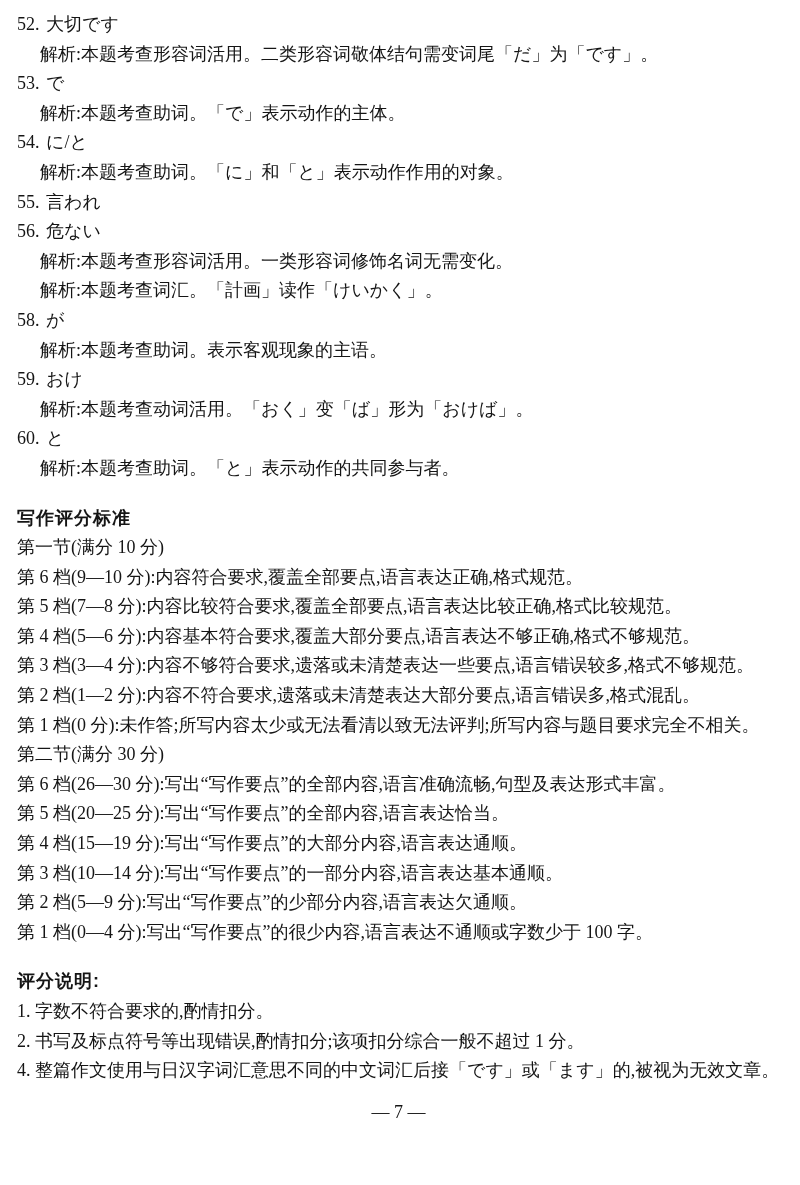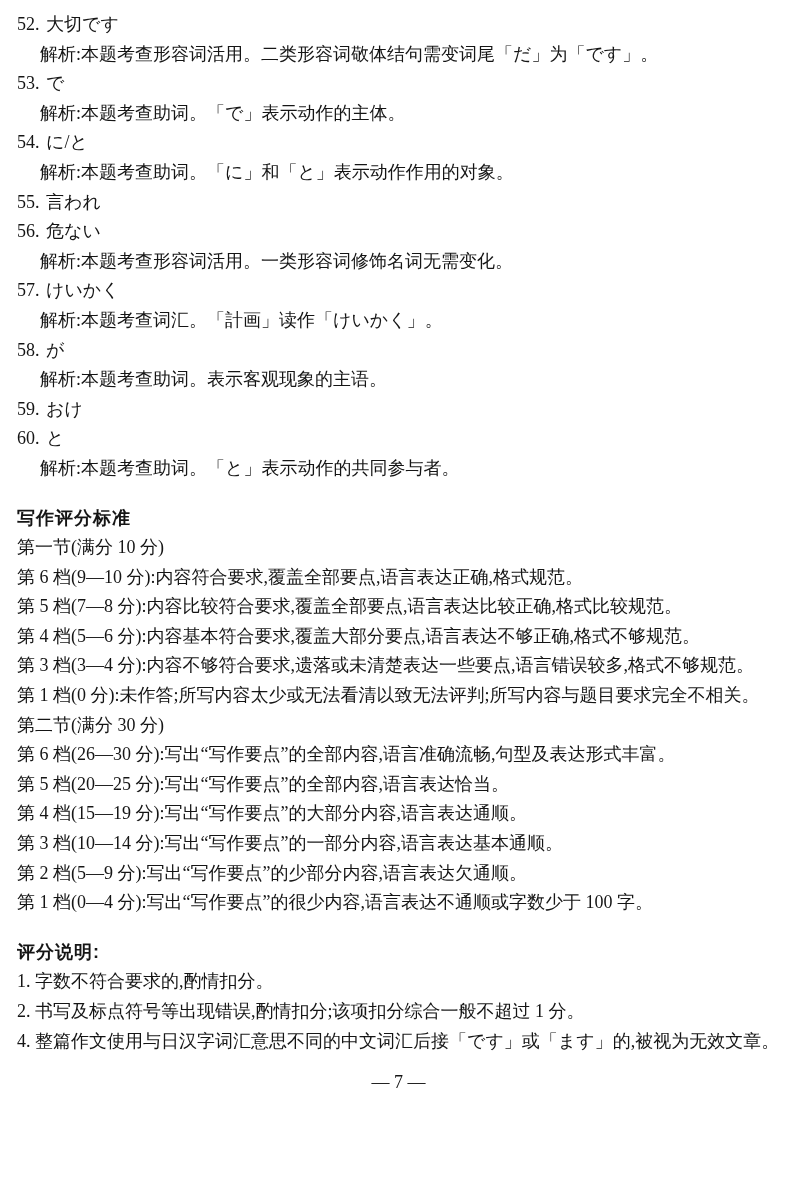--- a/index.html
+++ b/index.html
@@ -75,46 +75,45 @@
 
   <div class="line q-line">
     <span class="q-num">55.</span><span class="q-answer">言われ</span>
   </div>
 
   <div class="line q-line">
     <span class="q-num">56.</span><span class="q-answer">危ない</span>
   </div>
   <div class="line analysis">解析:本题考查形容词活用。一类形容词修饰名词无需变化。</div>
 
-  <div class="line q-line">
-    <span class="q-num">57.</span><span class="q-answer">けいかく</span>
-  </div>
   <div class="line analysis">解析:本题考查词汇。「計画」读作「けいかく」。</div>
 
   <div class="line q-line">
     <span class="q-num">58.</span><span class="q-answer">が</span>
   </div>
   <div class="line analysis">解析:本题考查助词。表示客观现象的主语。</div>
 
   <div class="line q-line">
     <span class="q-num">59.</span><span class="q-answer">おけ</span>
   </div>
+  <div class="line analysis">解析:本题考查动词活用。「おく」变「ば」形为「おけば」。</div>
 
   <div class="line q-line">
     <span class="q-num">60.</span><span class="q-answer">と</span>
   </div>
   <div class="line analysis">解析:本题考查助词。「と」表示动作的共同参与者。</div>
 
   <div class="line bold-heading">写作评分标准</div>
 
   <div class="line">第一节(满分 10 分)</div>
   <div class="line">第 6 档(9—10 分):内容符合要求,覆盖全部要点,语言表达正确,格式规范。</div>
   <div class="line">第 5 档(7—8 分):内容比较符合要求,覆盖全部要点,语言表达比较正确,格式比较规范。</div>
   <div class="line">第 4 档(5—6 分):内容基本符合要求,覆盖大部分要点,语言表达不够正确,格式不够规范。</div>
   <div class="line">第 3 档(3—4 分):内容不够符合要求,遗落或未清楚表达一些要点,语言错误较多,格式不够规范。</div>
+  <div class="line">第 2 档(1—2 分):内容不符合要求,遗落或未清楚表达大部分要点,语言错误多,格式混乱。</div>
   <div class="line">第 1 档(0 分):未作答;所写内容太少或无法看清以致无法评判;所写内容与题目要求完全不相关。</div>
 
   <div class="line">第二节(满分 30 分)</div>
   <div class="line">第 6 档(26—30 分):写出“写作要点”的全部内容,语言准确流畅,句型及表达形式丰富。</div>
   <div class="line">第 5 档(20—25 分):写出“写作要点”的全部内容,语言表达恰当。</div>
   <div class="line">第 4 档(15—19 分):写出“写作要点”的大部分内容,语言表达通顺。</div>
   <div class="line">第 3 档(10—14 分):写出“写作要点”的一部分内容,语言表达基本通顺。</div>
   <div class="line">第 2 档(5—9 分):写出“写作要点”的少部分内容,语言表达欠通顺。</div>
   <div class="line">第 1 档(0—4 分):写出“写作要点”的很少内容,语言表达不通顺或字数少于 100 字。</div>
 

